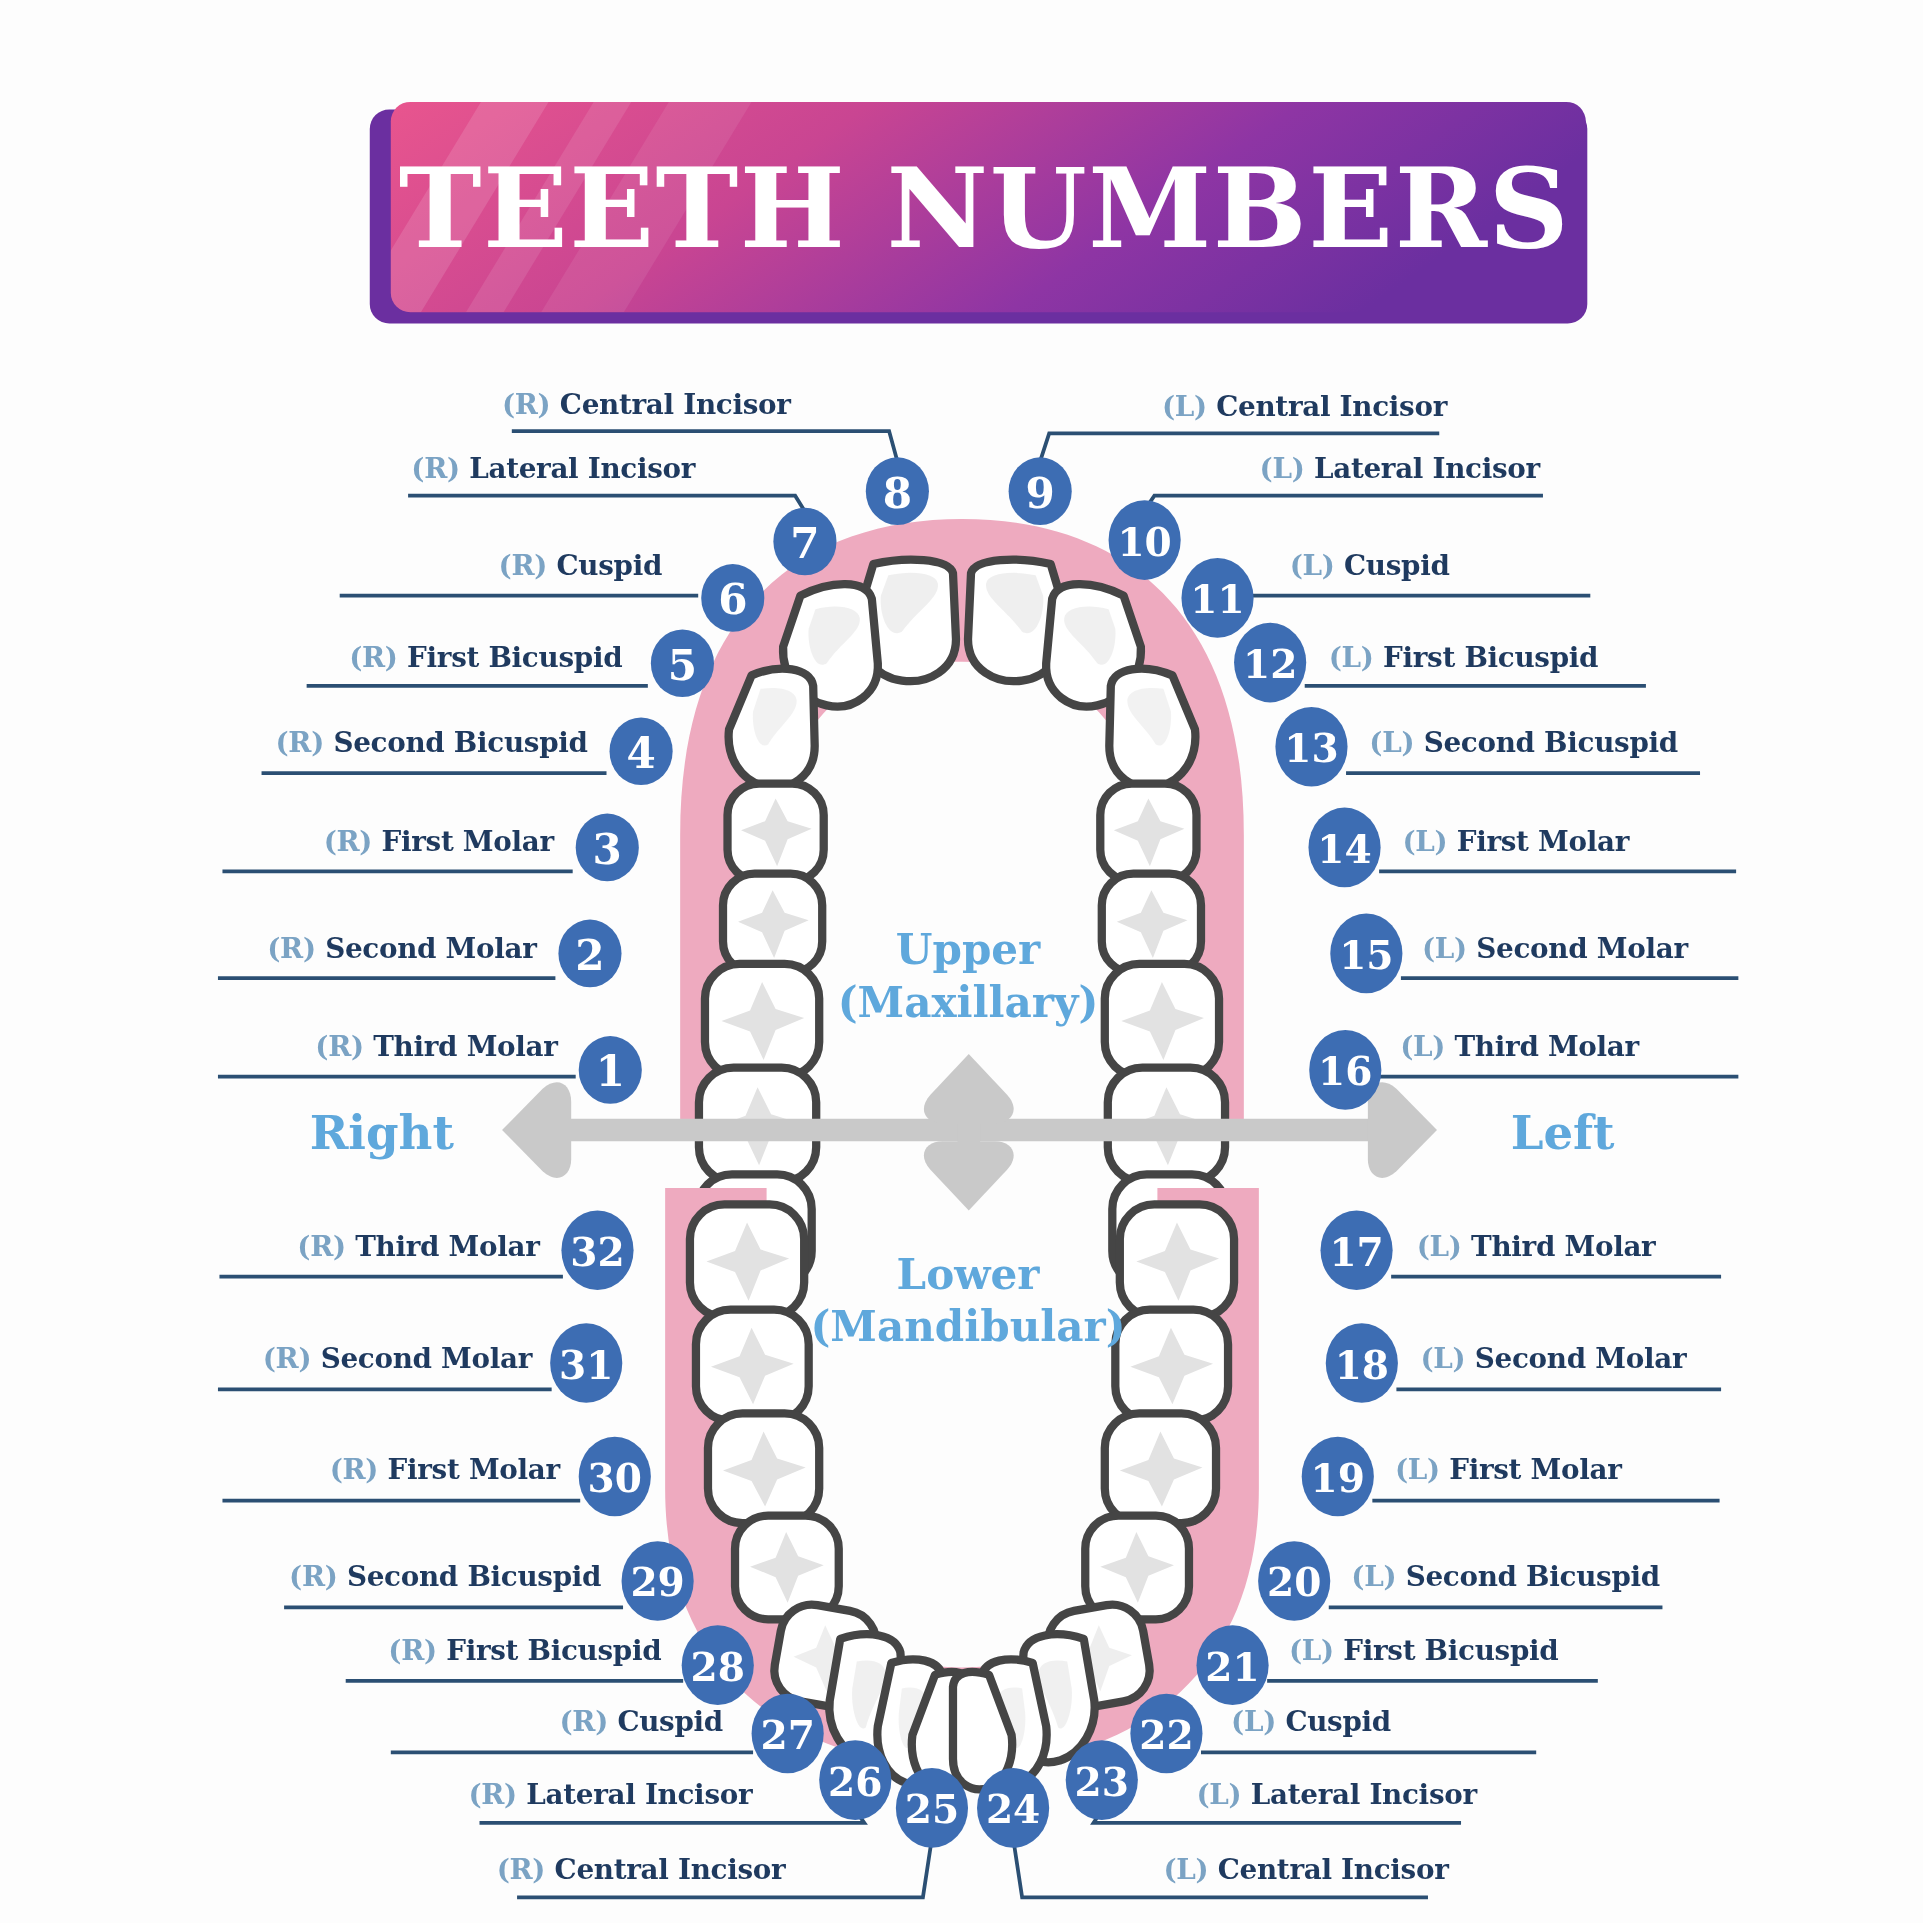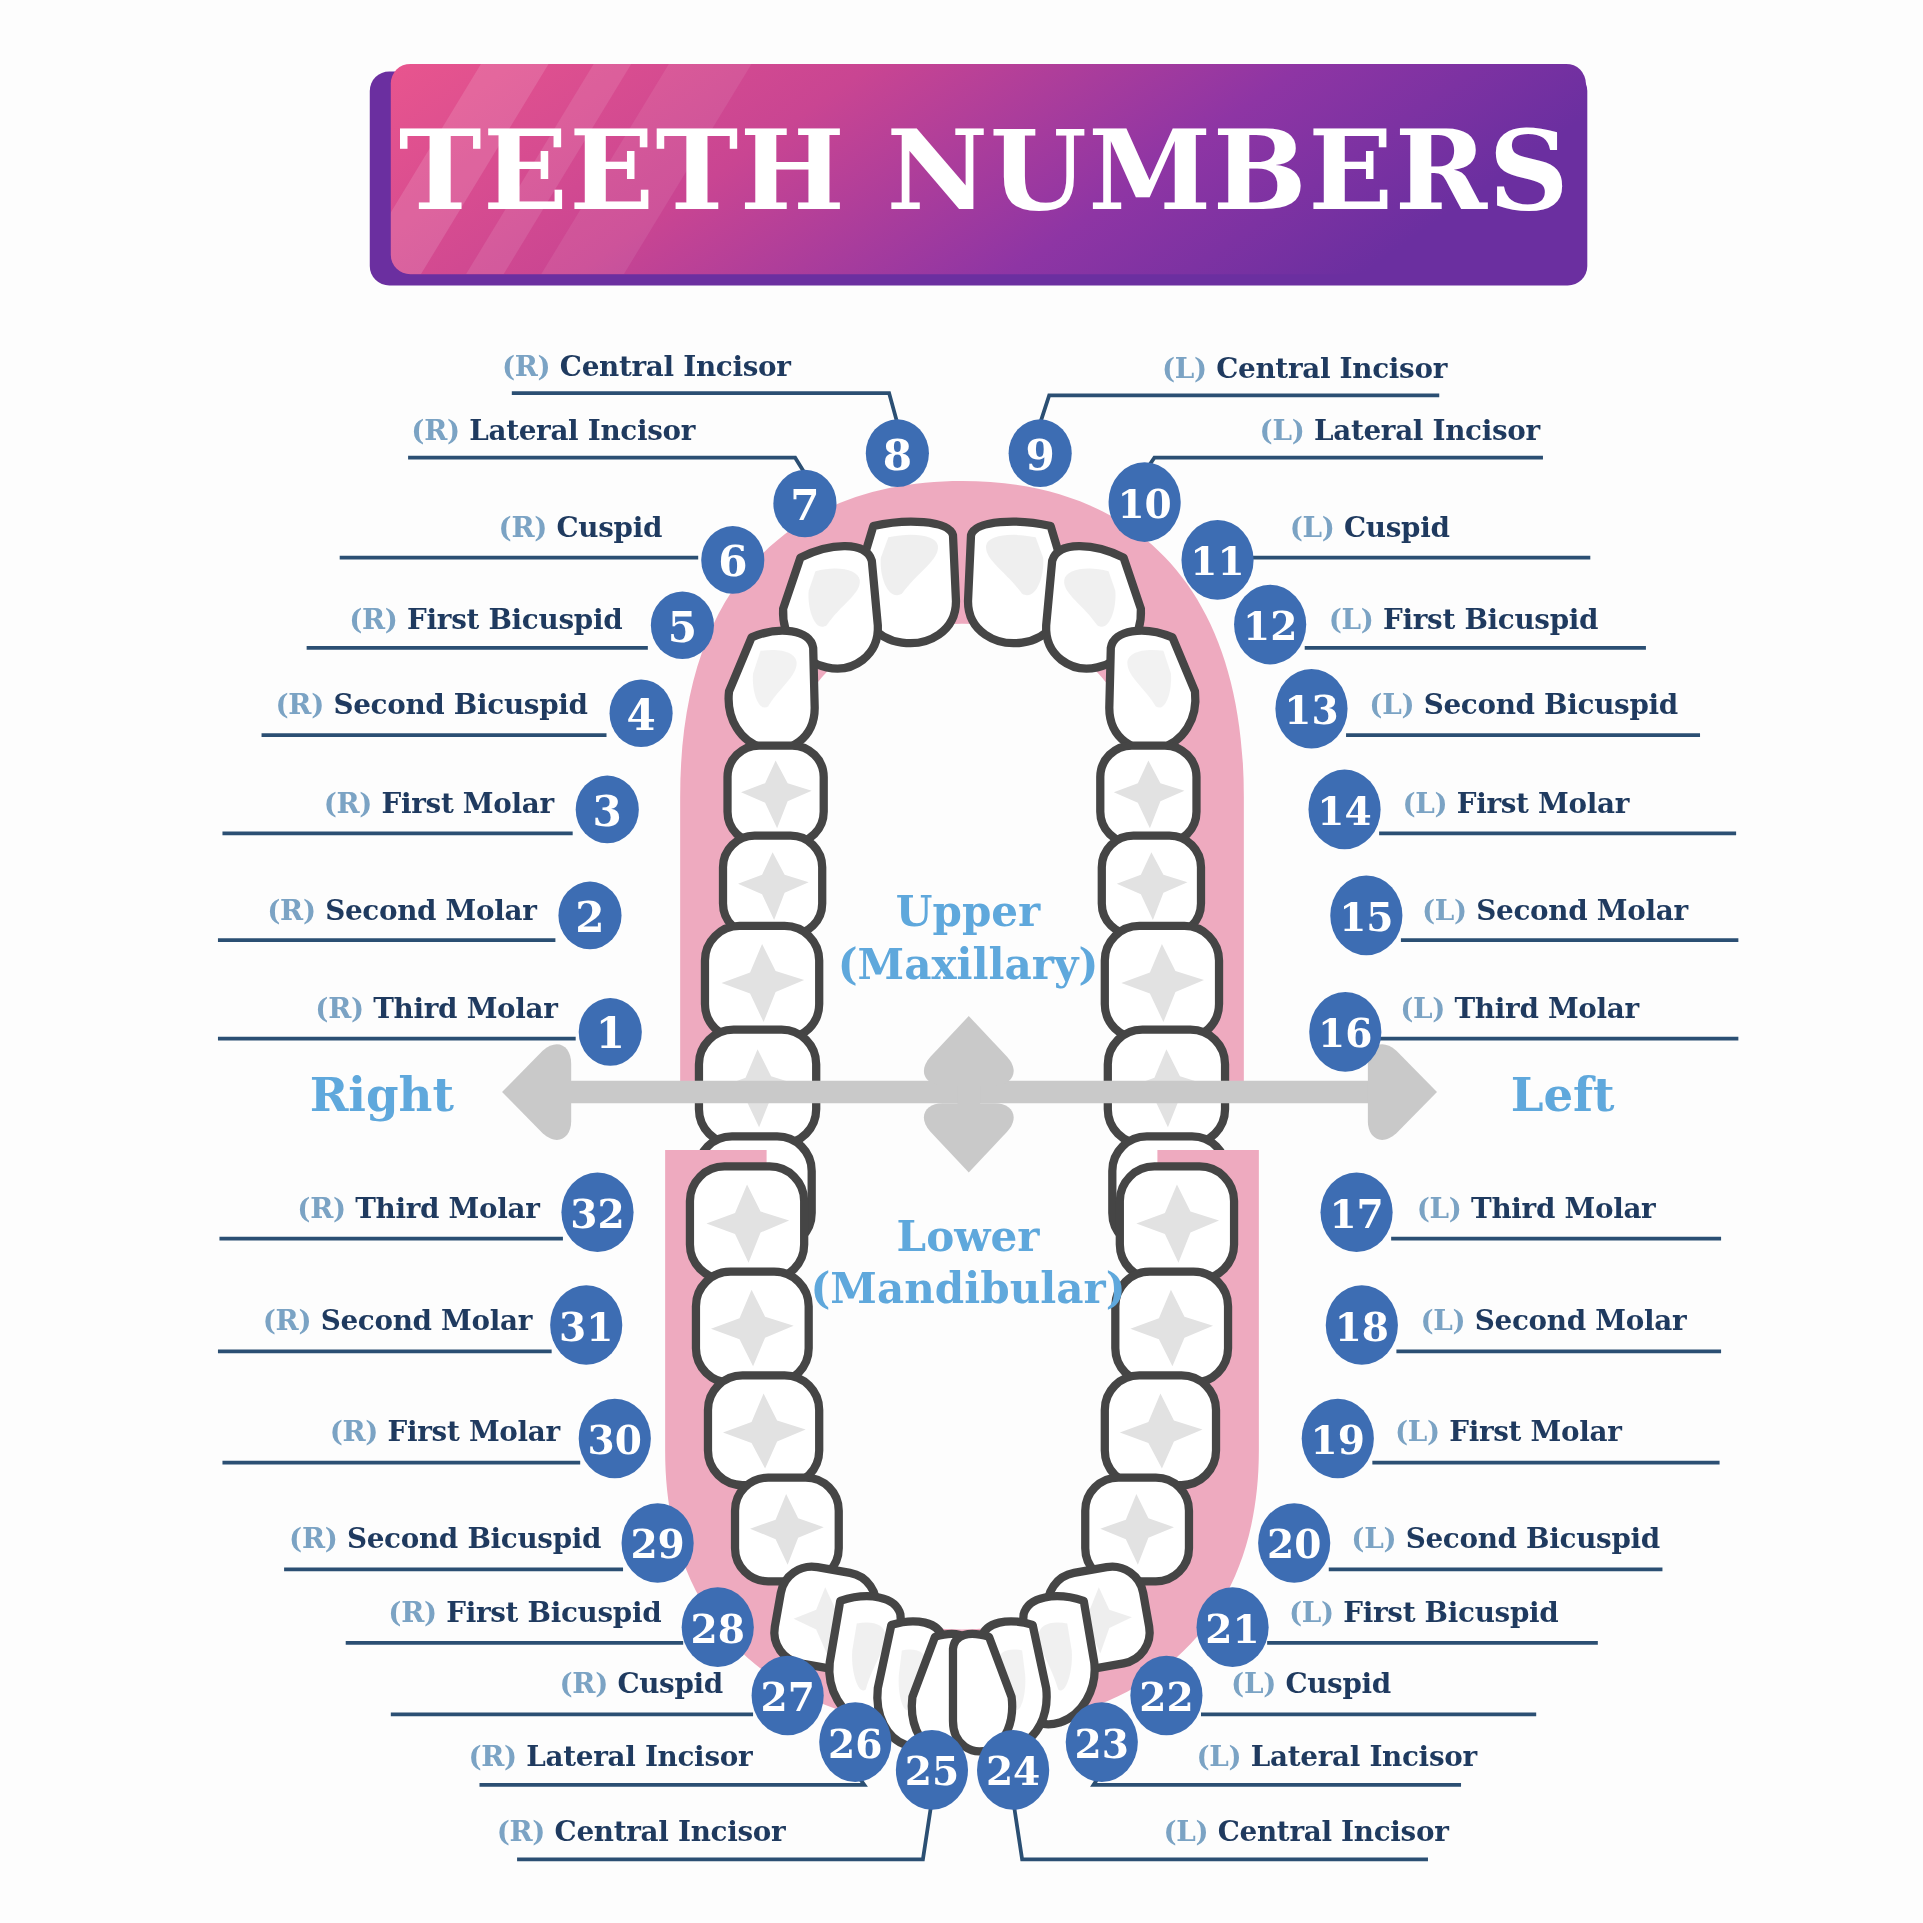--- a/index.html
+++ b/index.html
@@ -3,21 +3,21 @@
 <meta charset="utf-8">
 <style>
   html,body{margin:0;padding:0;}
   body{
     width:1924px;height:1924px;
     background:#fdfdfd;
     font-family:"DejaVu Serif", serif;
     overflow:hidden;
     position:relative;
   }
-  #root{position:absolute;inset:0;}
+  #root{position:absolute;inset:0;margin-top:38px;}
   svg{display:block;}
   .lbl{
     font-family:"DejaVu Serif", serif;
     font-weight:bold;
     font-size:37px;
     fill:#1f3a5f;
     letter-spacing:-0.4px;
   }
   .side{fill:#7ba3c4;}
   .lead{stroke:#2b4f73;stroke-width:5;fill:none;stroke-linecap:butt;}

